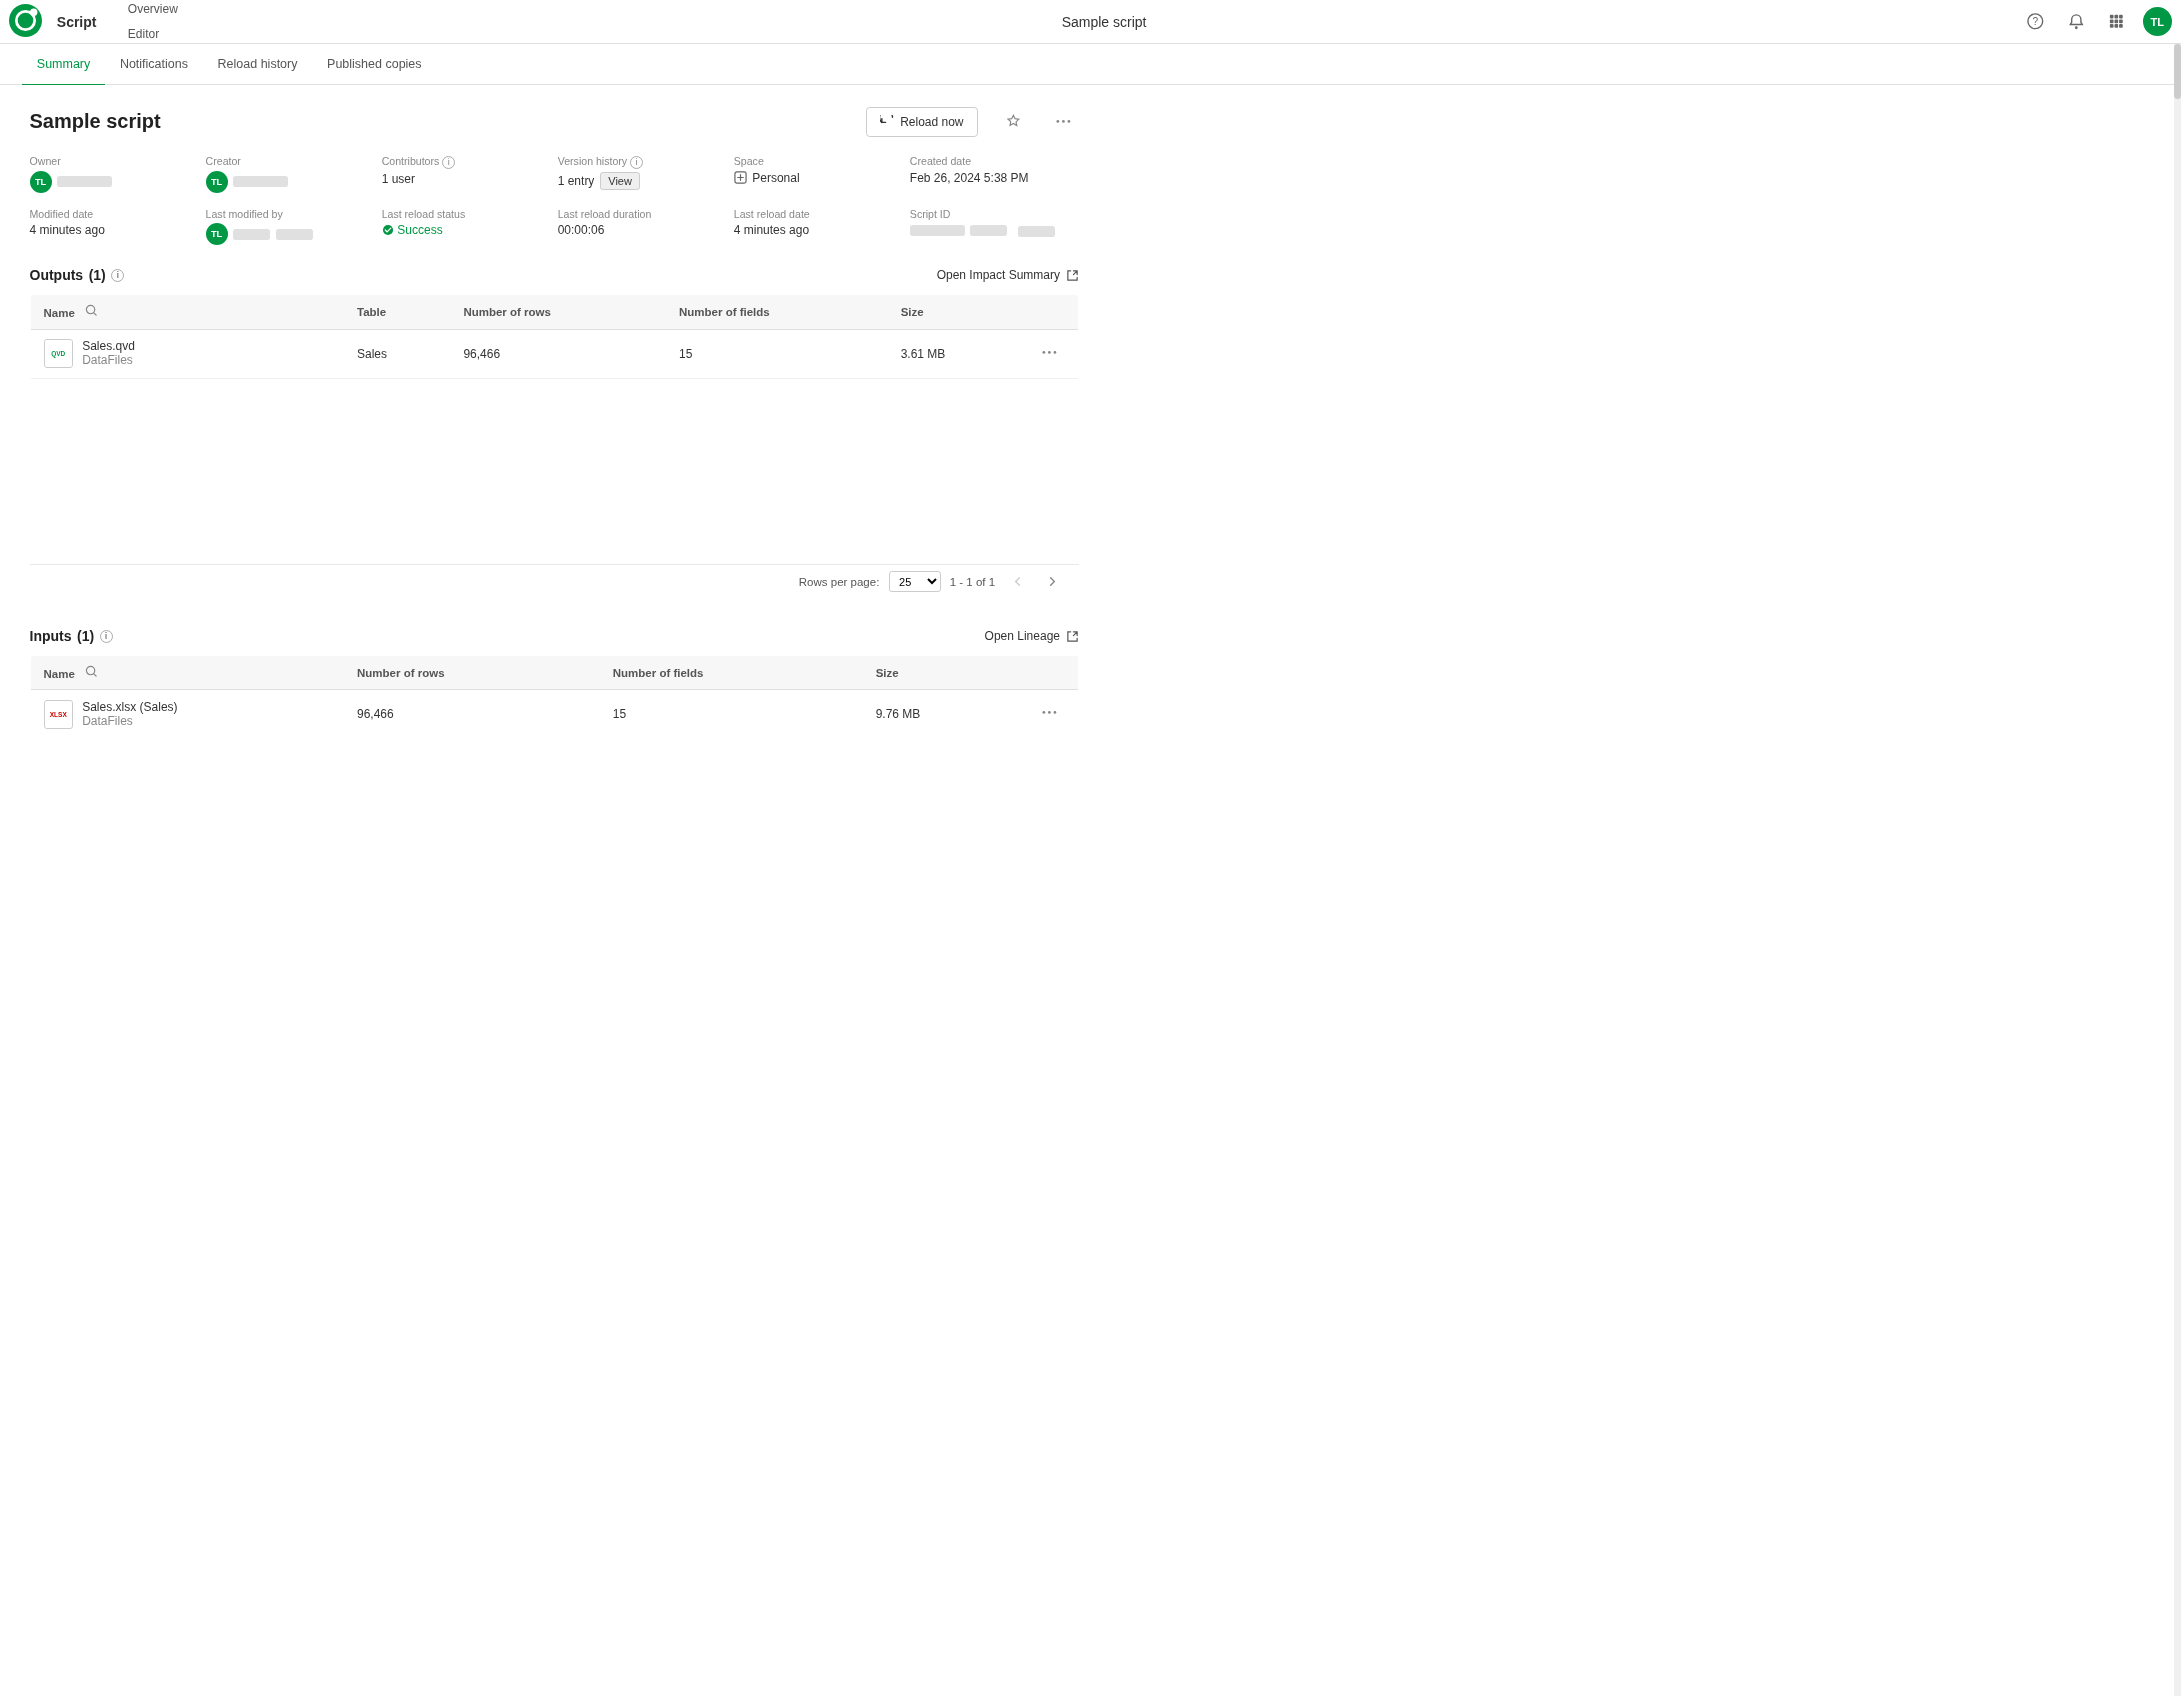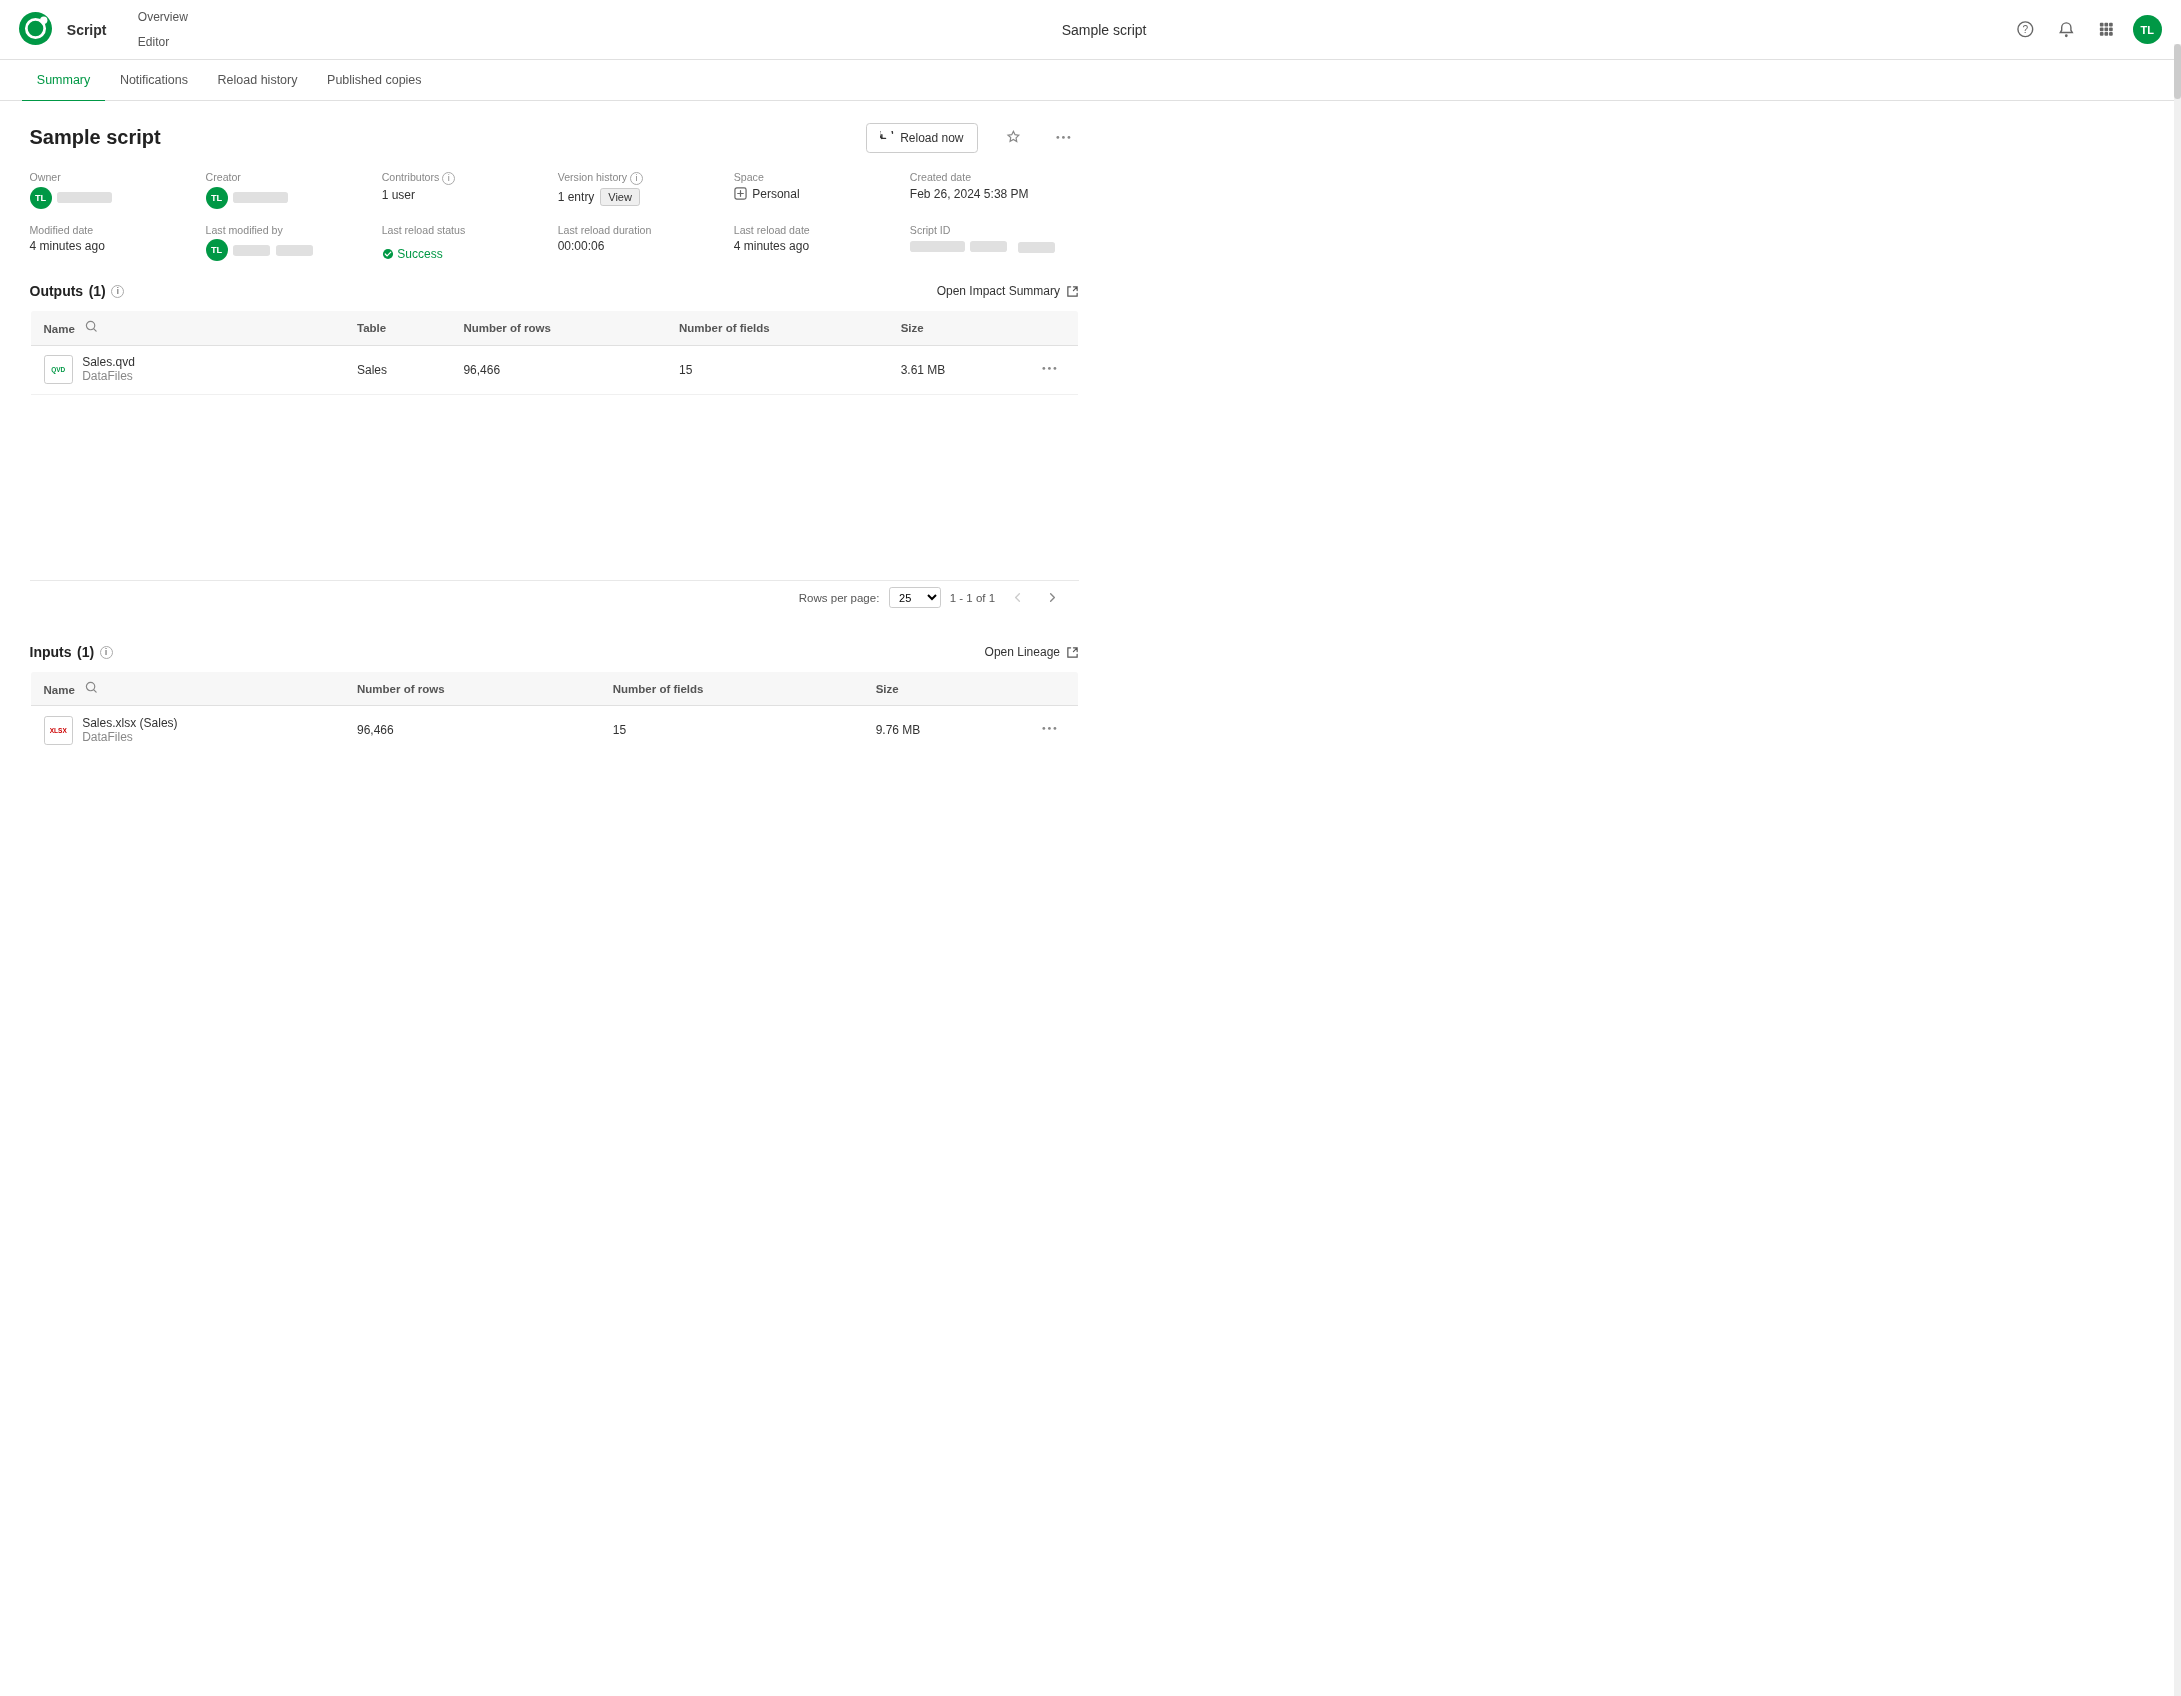--- a/index.html
+++ b/index.html
@@ -1,21 +1,21 @@
 <!DOCTYPE html>
 <html style="font-size:14.8px"><head>
   <meta charset="utf-8">
   <style>
     * { box-sizing: border-box; margin: 0; padding: 0; }
     body { font-family: 'Segoe UI', Arial, sans-serif; background: #fff; color: #333; font-size: 13px; }
 
     
     .top-nav {
-      display: flex; align-items: center; height: 60px; background: #fff;
-      border-bottom: 0.9px solid #e0e0e0; padding: 0 19px; gap: 14.8px;
+      display: flex; align-items: center; height: 44px; background: #fff;
+      border-bottom: 0.9px solid #e0e0e0; padding: 0 9px; gap: 14.8px;
     }
     .nav-app-name { font-size: 14px; font-weight: 600; color: #333; margin-right: 7.4px; }
     .nav-links { display: flex; gap: 3.7px; flex-direction: column; }
     .nav-link { padding: 3.7px 9.2px; font-size: 12px; color: #555; cursor: pointer; border-radius: 3.7px; }
     .nav-center { flex: 1; text-align: center; font-size: 14px; font-weight: 500; color: #333; }
     .nav-icons { display: flex; align-items: center; gap: 11px; }
     .nav-icon-btn { width: 29.5px; height: 29.5px; display: flex; align-items: center; justify-content: center; cursor: pointer; color: #555; border-radius: 50%; }
     .avatar { width: 29.5px; height: 29.5px; border-radius: 50%; background: #009845; color: #fff; display: flex; align-items: center; justify-content: center; font-size: 11px; font-weight: 600; cursor: pointer; }
 
     
@@ -41,21 +41,21 @@
 
     
     .meta-grid { display: grid; grid-template-columns: repeat(6, 1fr); gap: 14.8px 7.4px; margin-bottom: 22px; }
     .meta-item { display: flex; flex-direction: column; gap: 3.7px; }
     .meta-label { font-size: 10.6px; color: #888; }
     .meta-value { font-size: 12px; color: #333; display: flex; align-items: center; gap: 5.5px; }
     .meta-avatar { width: 22px; height: 22px; border-radius: 50%; background: #009845; display: inline-flex; align-items: center; justify-content: center; color: #fff; font-size: 9.2px; font-weight: 600; }
     .meta-blur { display: inline-block; width: 55px; height: 11px; background: #e0e0e0; border-radius: 2.8px; vertical-align: middle; }
     .meta-blur-sm { display: inline-block; width: 37px; height: 11px; background: #e0e0e0; border-radius: 2.8px; vertical-align: middle; }
     .view-link { padding: 1.8px 7.4px; border: 0.9px solid #ccc; border-radius: 2.8px; font-size: 11px; cursor: pointer; color: #333; }
-    .success-badge { color: #009845; font-size: 12px; display: flex; align-items: center; gap: 3.7px; margin-top: 8px; }
+    .success-badge { color: #009845; font-size: 12px; display: flex; align-items: center; gap: 3.7px; }
     .info-icon { display: inline-flex; align-items: center; justify-content: center; width: 13px; height: 13px; border-radius: 50%; border: 0.9px solid #aaa; font-size: 9.2px; color: #888; cursor: pointer; }
 
     
     .section { margin-bottom: 29.5px; }
     .section-header { display: flex; align-items: center; justify-content: space-between; margin-bottom: 11px; }
     .section-title { font-size: 14px; font-weight: 600; color: #222; display: flex; align-items: center; gap: 5.5px; }
     .section-action { display: flex; align-items: center; gap: 5.5px; font-size: 12px; color: #333; cursor: pointer; }
 
     
     .data-table { width: 100%; border-collapse: collapse; border: 0.9px solid #e0e0e0; border-radius: 3.7px; overflow: hidden; }

